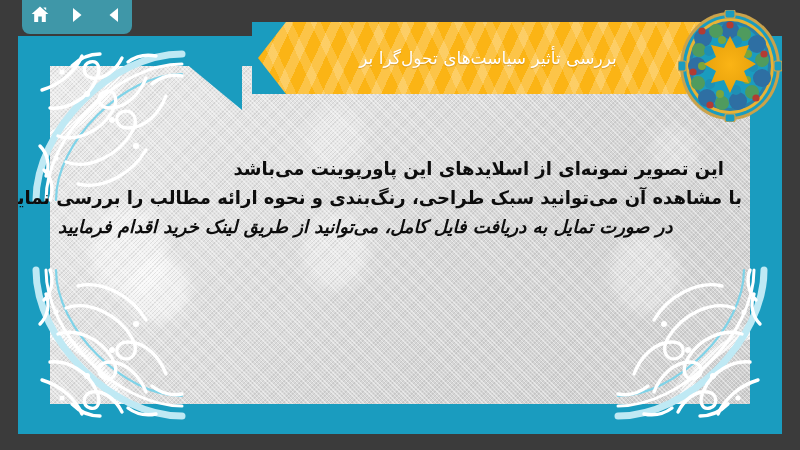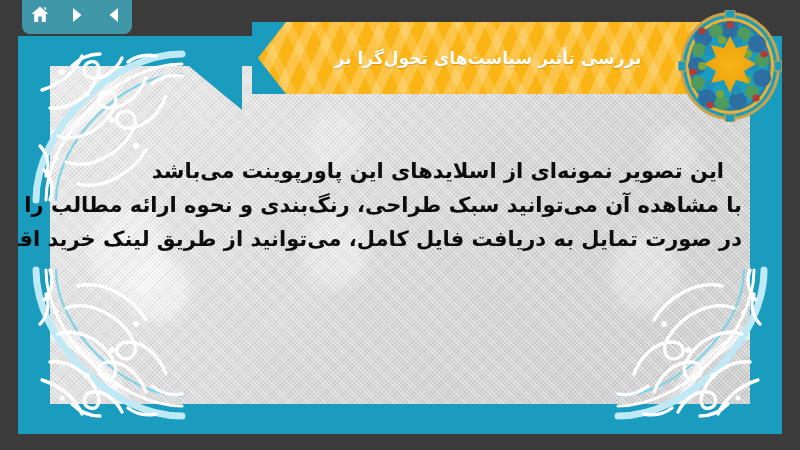--- a/index.html
+++ b/index.html
@@ -115,21 +115,21 @@
   .banner-tail{
     position:absolute; left:184px; top:62px;
     width:58px; height:48px;
     background:#1a9cbf;
     clip-path:polygon(0 0, 100% 0, 100% 100%);
     z-index:25;
   }
   .title-line{
     position:relative; z-index:2;
     color:#ffffff;
-    font-size:17px; font-weight:bold;
+    font-size:17px; font-weight:normal;
     line-height:1.45;
     text-align:center;
     text-shadow:0 1px 1px rgba(150,90,0,.35);
     white-space:nowrap;
     direction:rtl;
   }
 
   
   .medallion{
     position:absolute; right:18px; top:10px;
@@ -140,29 +140,29 @@
 
   
   .body-text{
     position:absolute;
     left:40px; right:40px; top:118px;
     z-index:20;
     direction:rtl; text-align:center;
     color:#111;
   }
   .body-line{
-    font-size:21px;
+    font-size:18px;
     line-height:1.62;
     font-weight:600;
     white-space:nowrap;
     color:#0d0d0d;
   }
   .body-line.l1{ text-align:right; padding-right:18px; }
   .body-line.l2{ text-align:center; }
-  .body-line.l3{ text-align:center; }
+  .body-line.l3{ text-align:left;font-style:italic; }
 </style>
 </head>
 <body>
 
 <div class="navbar">
   <div class="nav-btn">
     <span>
       <svg width="18" height="18" viewBox="0 0 18 18">
           <path d="M13 2 L4.5 9 L13 16 Z" fill="#ffffff"></path>
         </svg>

